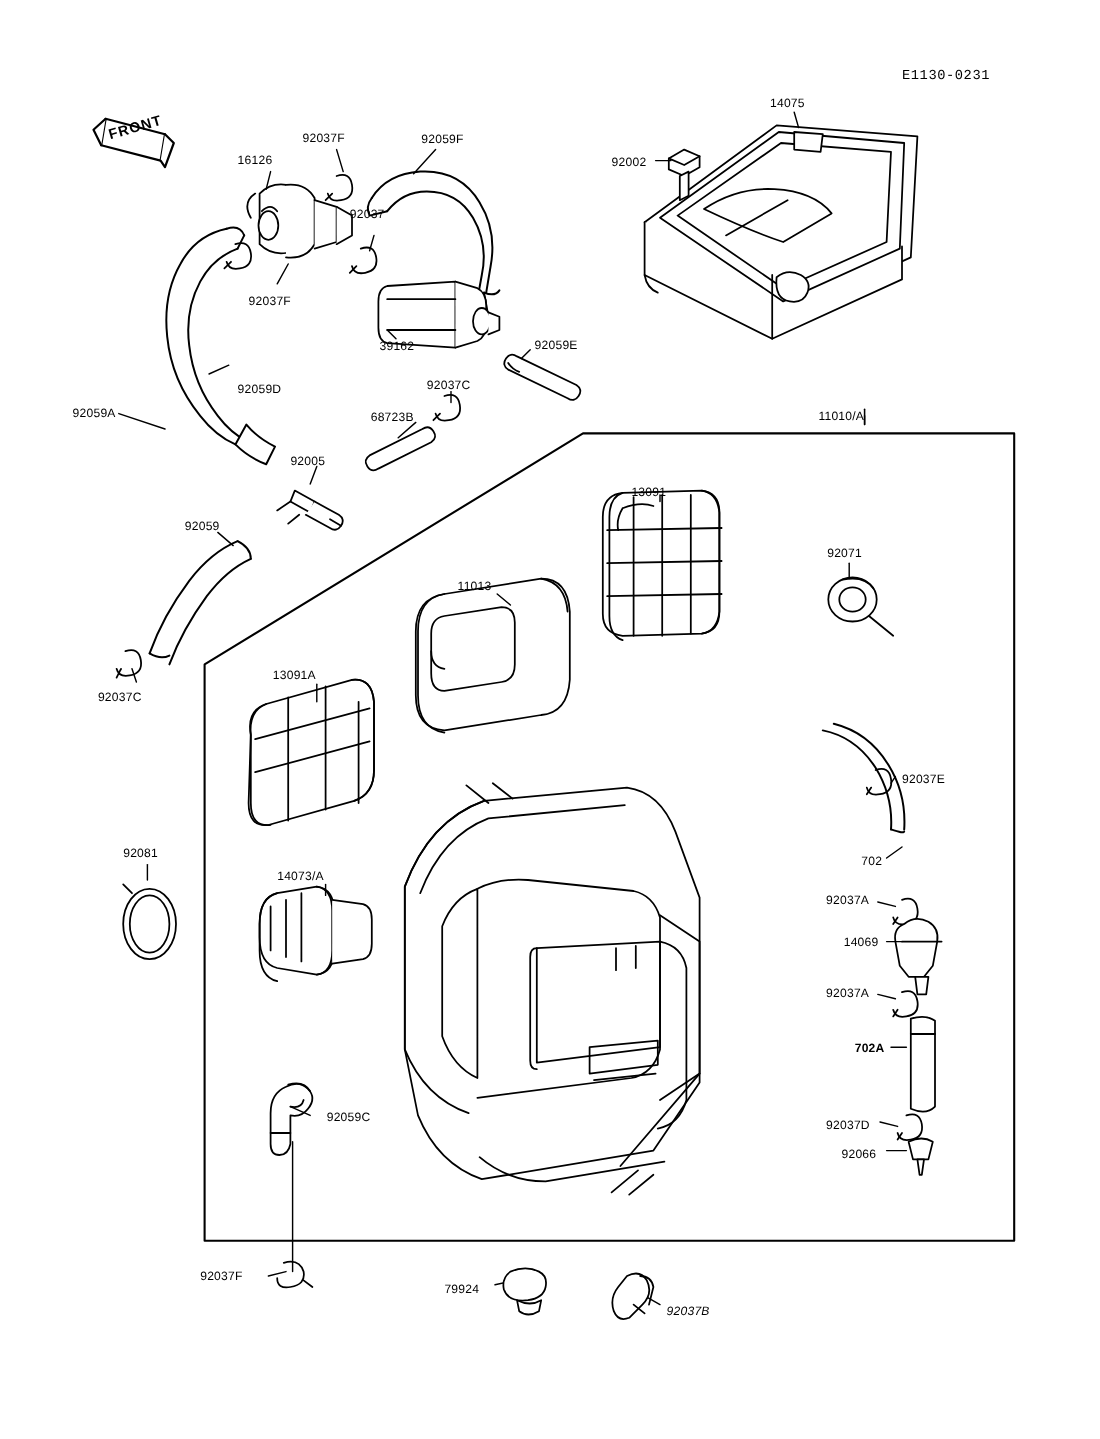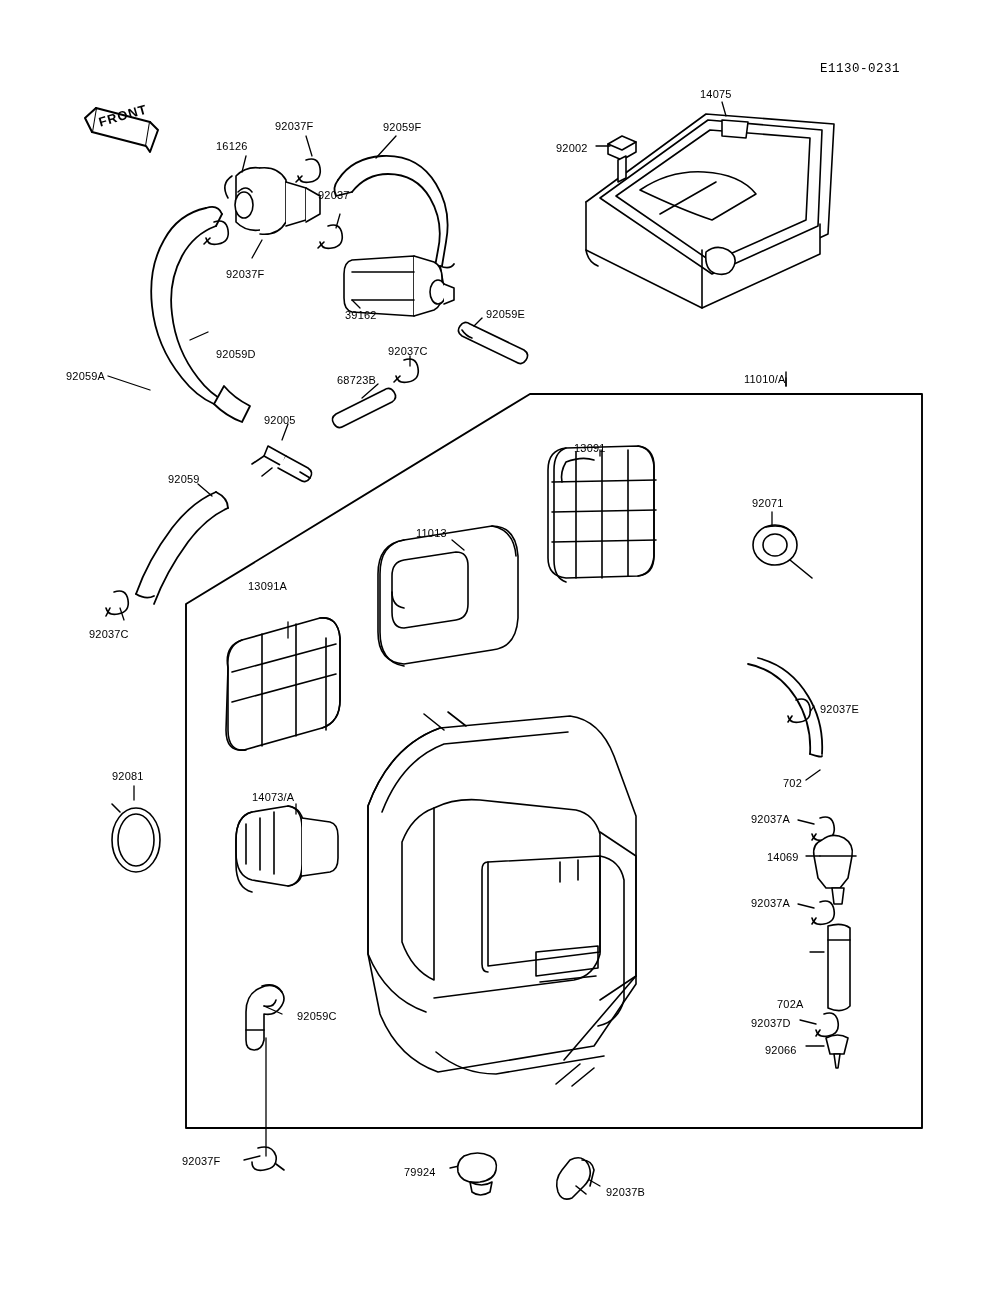--- a/index.html
+++ b/index.html
@@ -350,29 +350,29 @@
   <div class="lbl" style="left:388px; top:345px;">92037C</div>
   <div class="lbl" style="left:66px; top:370px;">92059A</div>
   <div class="lbl" style="left:337px; top:374px;">68723B</div>
   <div class="lbl" style="left:744px; top:373px;">11010/A</div>
   <div class="lbl" style="left:264px; top:414px;">92005</div>
   <div class="lbl" style="left:574px; top:442px;">13091</div>
   <div class="lbl" style="left:168px; top:473px;">92059</div>
   <div class="lbl" style="left:752px; top:497px;">92071</div>
   <div class="lbl" style="left:416px; top:527px;">11013</div>
   <div class="lbl" style="left:89px; top:628px;">92037C</div>
-  <div class="lbl" style="left:248px; top:580px;text-align:right;">13091A</div>
+  <div class="lbl" style="left:248px; top:608px;text-align:right;">13091A</div>
   <div class="lbl" style="left:820px; top:703px;">92037E</div>
   <div class="lbl" style="left:783px; top:777px;">702</div>
   <div class="lbl" style="left:112px; top:770px;">92081</div>
   <div class="lbl" style="left:252px; top:791px;">14073/A</div>
   <div class="lbl" style="left:751px; top:813px;">92037A</div>
   <div class="lbl" style="left:767px; top:851px;">14069</div>
   <div class="lbl" style="left:751px; top:897px;">92037A</div>
-  <div class="lbl" style="left:777px; top:998px;">702A</div>
+  <div class="lbl" style="left:777px; top:947px;font-weight:bold;">702A</div>
   <div class="lbl" style="left:297px; top:1010px;text-align:right;">92059C</div>
   <div class="lbl" style="left:751px; top:1017px;">92037D</div>
   <div class="lbl" style="left:765px; top:1044px;">92066</div>
   <div class="lbl" style="left:182px; top:1155px;">92037F</div>
   <div class="lbl" style="left:404px; top:1166px;">79924</div>
-  <div class="lbl" style="left:606px; top:1186px;">92037B</div>
+  <div class="lbl" style="left:606px; top:1186px;font-style:italic;">92037B</div>
 
 </div>
 
 </body></html>

